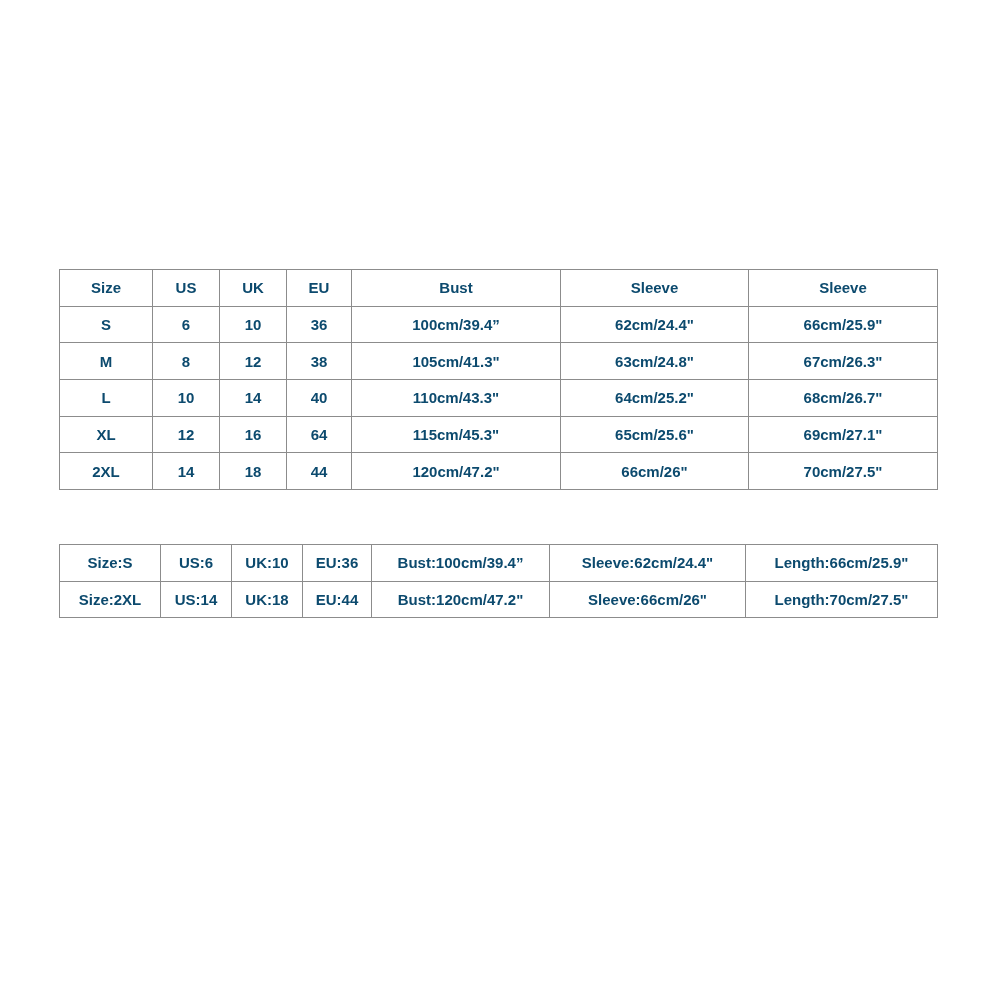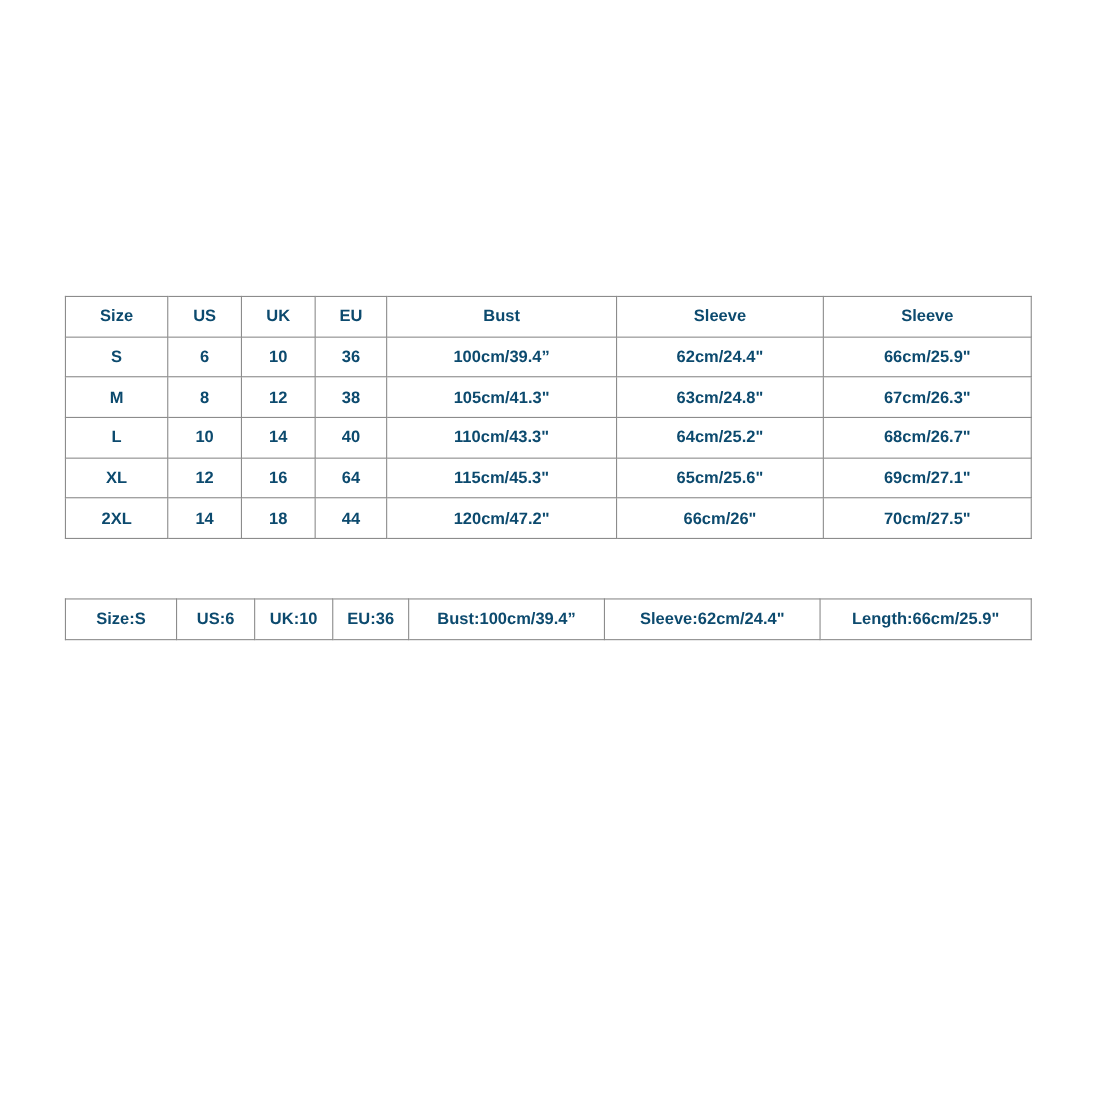--- a/index.html
+++ b/index.html
@@ -113,14 +113,23 @@
   <tbody>
       <tr>
     <td>Size:S</td>
     <td>US:6</td>
     <td>UK:10</td>
     <td>EU:36</td>
     <td>Bust:100cm/39.4”</td>
     <td>Sleeve:62cm/24.4"</td>
     <td>Length:66cm/25.9"</td>
   </tr>
+  <tr>
+    <td>Size:2XL</td>
+    <td>US:14</td>
+    <td>UK:18</td>
+    <td>EU:44</td>
+    <td>Bust:120cm/47.2"</td>
+    <td>Sleeve:66cm/26"</td>
+    <td>Length:70cm/27.5"</td>
+  </tr>
 </tbody>
   </table>
 
 </body></html>

